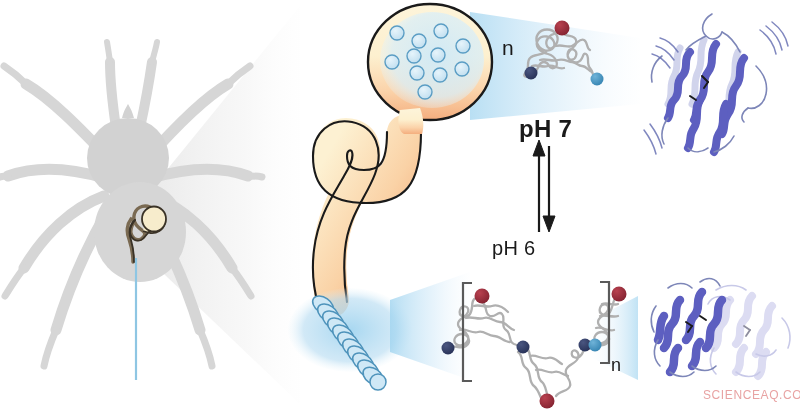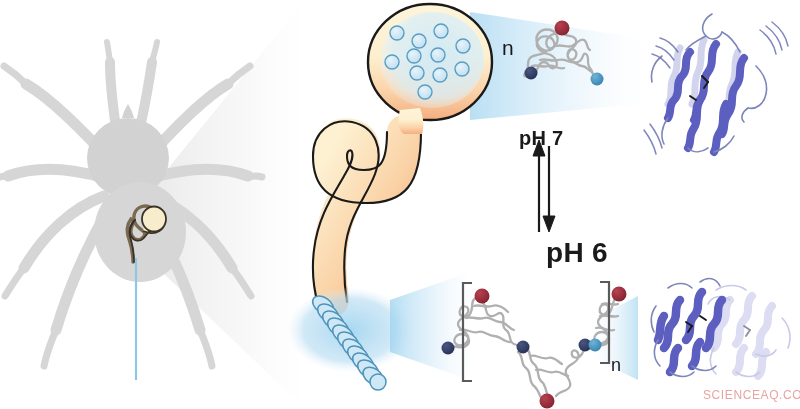--- a/index.html
+++ b/index.html
@@ -12,22 +12,22 @@
   #figure{position:absolute;left:0;top:0;width:800px;height:409px;}
   .lbl{
     position:absolute;
     font-family:"Liberation Sans","DejaVu Sans",sans-serif;
     color:#1a1a1a;
     white-space:nowrap;
     user-select:none;
   }
   #label-n-top{left:502px;top:36px;font-size:21px;font-weight:400;}
   #label-n-bottom{left:611px;top:355px;font-size:18px;font-weight:400;}
-  #label-ph7{left:519px;top:115px;font-size:20px;font-weight:700;letter-spacing:.3px;margin-top:12px;}
-  #label-ph6{left:546px;top:237px;font-size:28px;font-weight:700;letter-spacing:.3px;}
+  #label-ph7{left:519px;top:115px;font-size:24px;font-weight:700;letter-spacing:.3px;}
+  #label-ph6{left:492px;top:237px;font-size:20px;font-weight:400;letter-spacing:.3px;}
   #watermark{
     left:703px;top:388px;font-size:12px;font-weight:400;
     letter-spacing:.6px;color:#e8a3a3;
   }
 </style>
 </head>
 <body>
 
 <svg id="figure" viewBox="0 0 800 409" width="800" height="409" xmlns="http://www.w3.org/2000/svg">
 

